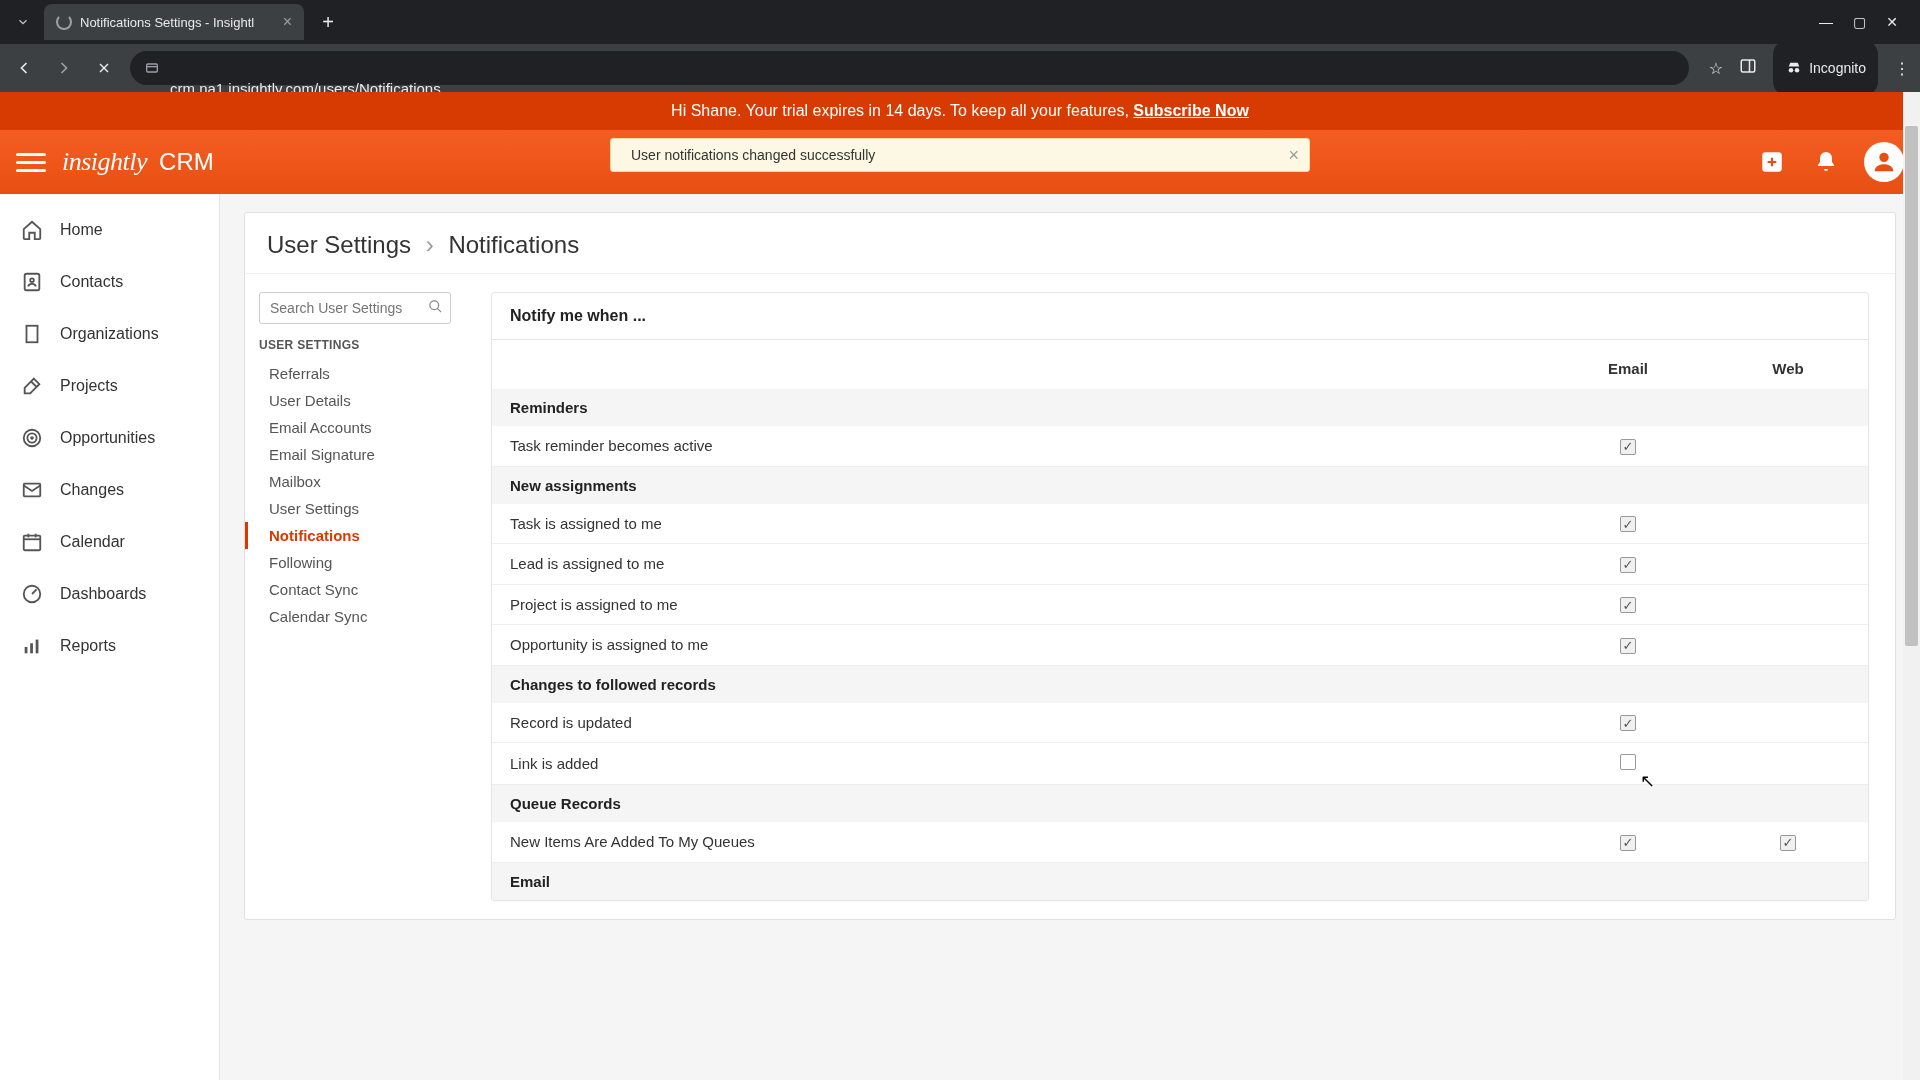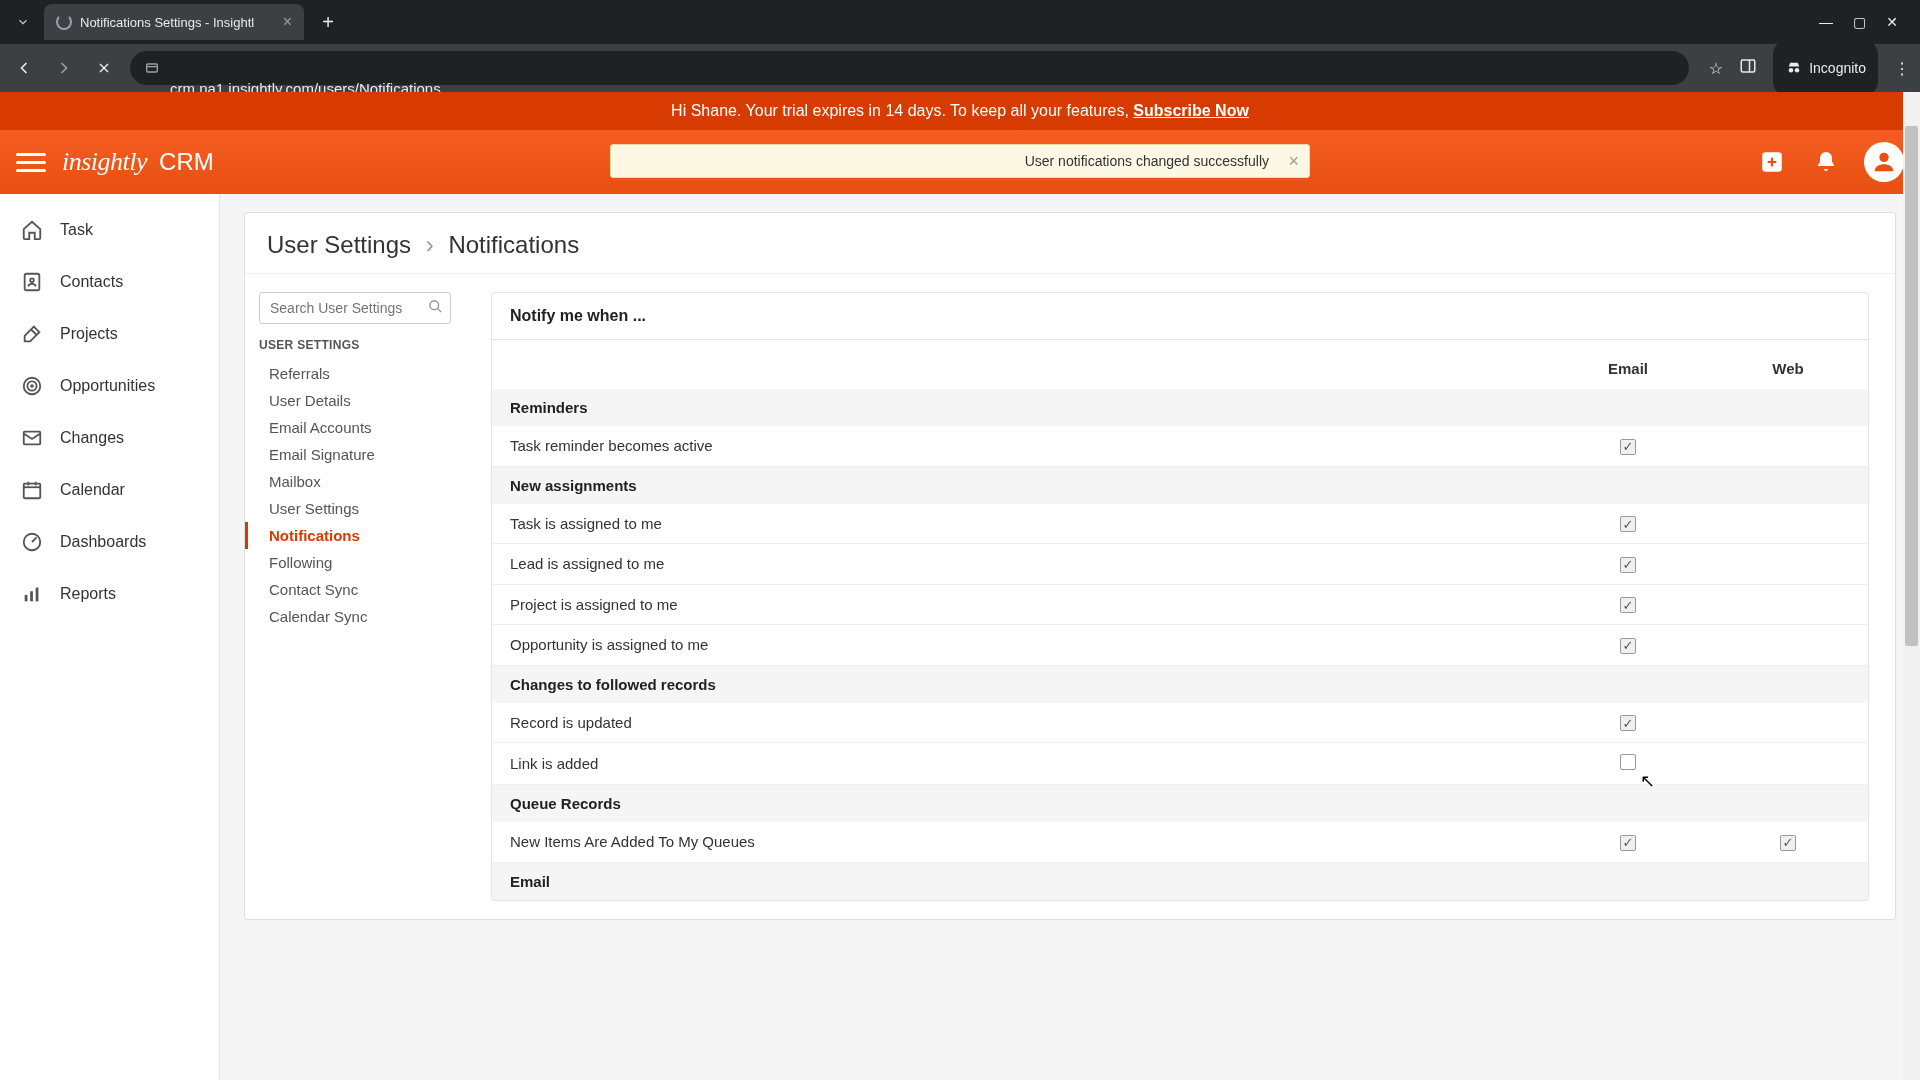--- a/index.html
+++ b/index.html
@@ -29,21 +29,21 @@
 .app { background:#fff; height: calc(1080px - 92px); display:flex; flex-direction:column; }
 .trial-banner { background:#d73b02; color:#fff; text-align:center; padding: 10px 0; font-size:16px; }
 .trial-banner a { color:#fff; font-weight:bold; text-decoration:underline; }
 
 .app-header { background:linear-gradient(#f45d22,#e84f12); height:64px; display:flex; align-items:center; padding:0 16px; position:relative; }
 .hamburger { width:30px; height:30px; display:flex; flex-direction:column; justify-content:center; gap:5px; cursor:pointer; margin-right:16px; }
 .hamburger span { height:3px; background:#fff; border-radius:2px; }
 .logo { color:#fff; font-size:26px; font-weight:300; font-style:italic; letter-spacing:-0.5px; margin-right:12px; font-family: Georgia, serif; }
 .product { color:#fff; font-size:24px; font-weight:400; }
 
-.toast { position:absolute; left:50%; transform:translateX(-50%); top:14px; background:#fdf8e4; border:1px solid #e5dca8; padding:8px 40px 8px 20px; border-radius:3px; font-size:14px; color:#333; min-width:700px; text-align:right; }
+.toast { position:absolute; left:50%; transform:translateX(-50%); top:8px; background:#fdf8e4; border:1px solid #e5dca8; padding:8px 40px 8px 20px; border-radius:3px; font-size:14px; color:#333; min-width:700px; text-align:left; }
 .toast-close { position:absolute; right:10px; top:6px; color:#999; cursor:pointer; font-size:18px; }
 
 .header-right { margin-left:auto; display:flex; align-items:center; gap:22px; }
 .hdr-icon { width:32px; height:32px; display:flex; align-items:center; justify-content:center; color:#fff; cursor:pointer; }
 .avatar { width:40px; height:40px; border-radius:50%; background:#fff; display:flex; align-items:center; justify-content:center; cursor:pointer; }
 .avatar svg { fill:#e84f12; }
 
 .app-body { flex:1; display:flex; background:#f5f5f5; overflow:hidden; }
 .left-nav { width:220px; background:#fff; border-right:1px solid #e5e5e5; padding-top:10px; }
 .nav-item { display:flex; align-items:center; gap:16px; padding:14px 20px; color:#333; cursor:pointer; font-size:16px; }
@@ -192,31 +192,45 @@
   </div>
 
   <div class="app-body">
     <div class="left-nav" id="left-nav">
         <div class="nav-item">
           <span class="nav-icon">
             <svg width="22" height="22" viewBox="0 0 24 24" fill="none" stroke="#555" stroke-width="2">
               <path d="M3 11l9-8 9 8v10a1 1 0 01-1 1h-5v-7h-6v7H4a1 1 0 01-1-1z"></path>
             </svg>
           </span>
-          <span>Task</span>
+          <span>Home</span>
         </div>
         <div class="nav-item">
           <span class="nav-icon">
             <svg width="22" height="22" viewBox="0 0 24 24" fill="none" stroke="#555" stroke-width="2">
               <rect x="4" y="3" width="16" height="18" rx="2"></rect>
               <circle cx="12" cy="10" r="2"></circle>
               <path d="M8 17c0-2 2-3 4-3s4 1 4 3"></path>
             </svg>
           </span>
           <span>Contacts</span>
+        </div>
+        <div class="nav-item">
+          <span class="nav-icon">
+            <svg width="22" height="22" viewBox="0 0 24 24" fill="none" stroke="#555" stroke-width="2">
+              <rect x="6" y="3" width="12" height="18"></rect>
+              <line x1="9" y1="7" x2="9" y2="7"></line>
+              <line x1="15" y1="7" x2="15" y2="7"></line>
+              <line x1="9" y1="11" x2="9" y2="11"></line>
+              <line x1="15" y1="11" x2="15" y2="11"></line>
+              <line x1="9" y1="15" x2="9" y2="15"></line>
+              <line x1="15" y1="15" x2="15" y2="15"></line>
+            </svg>
+          </span>
+          <span>Organizations</span>
         </div>
         <div class="nav-item">
           <span class="nav-icon">
             <svg width="22" height="22" viewBox="0 0 24 24" fill="none" stroke="#555" stroke-width="2">
               <path d="M14 4l6 6-3 3-6-6zM11 7L4 14v6h6l7-7"></path>
             </svg>
           </span>
           <span>Projects</span>
         </div>
         <div class="nav-item">

